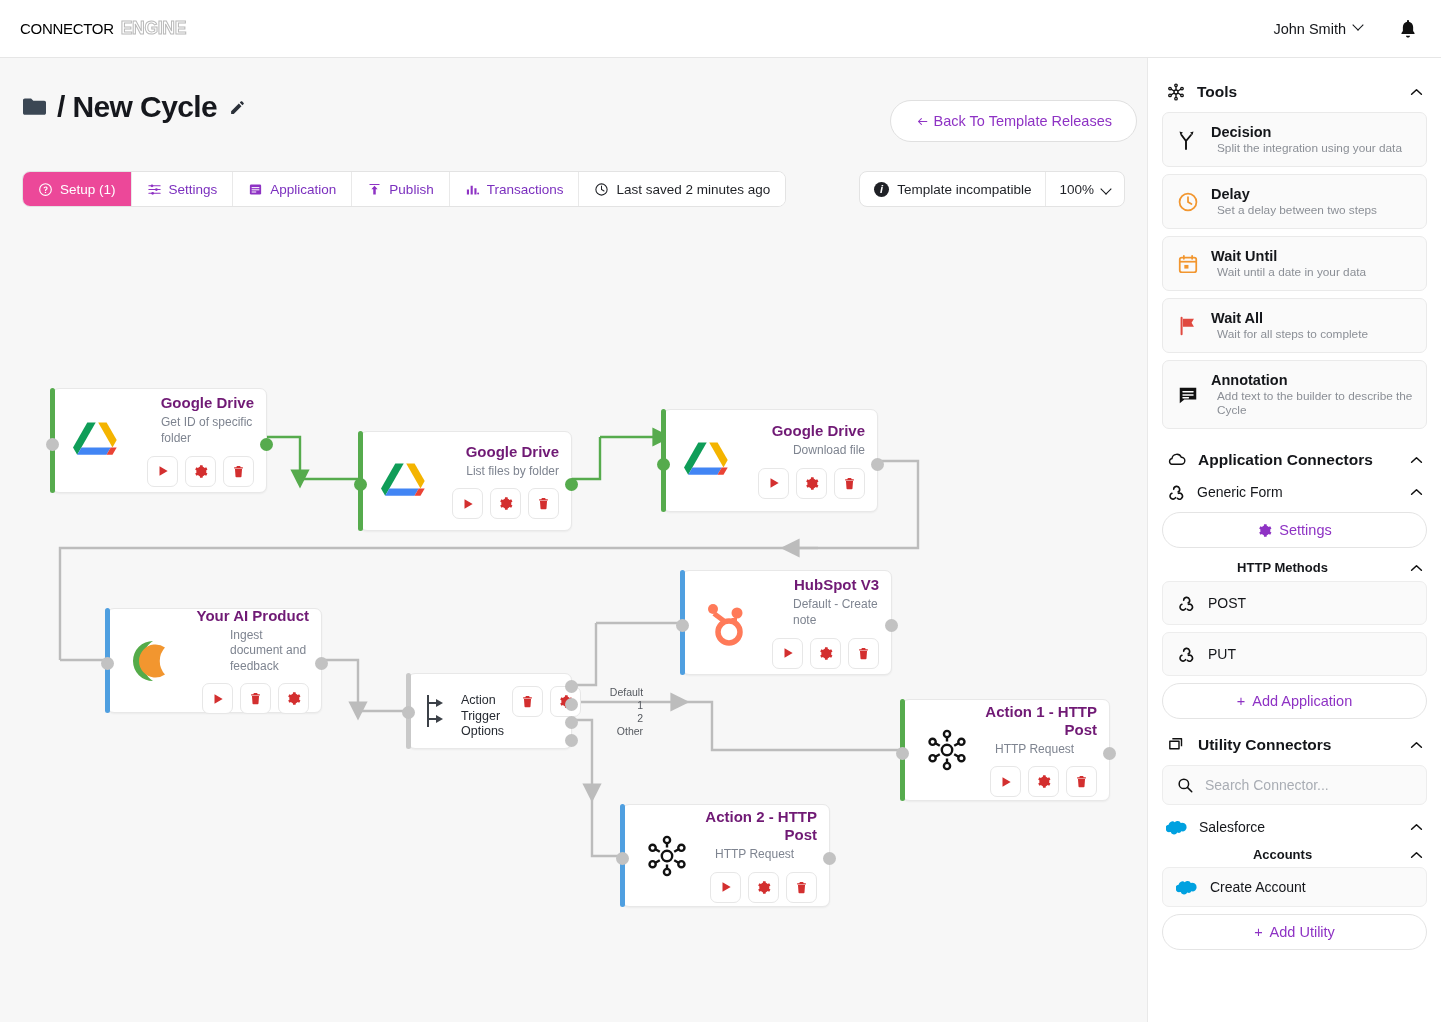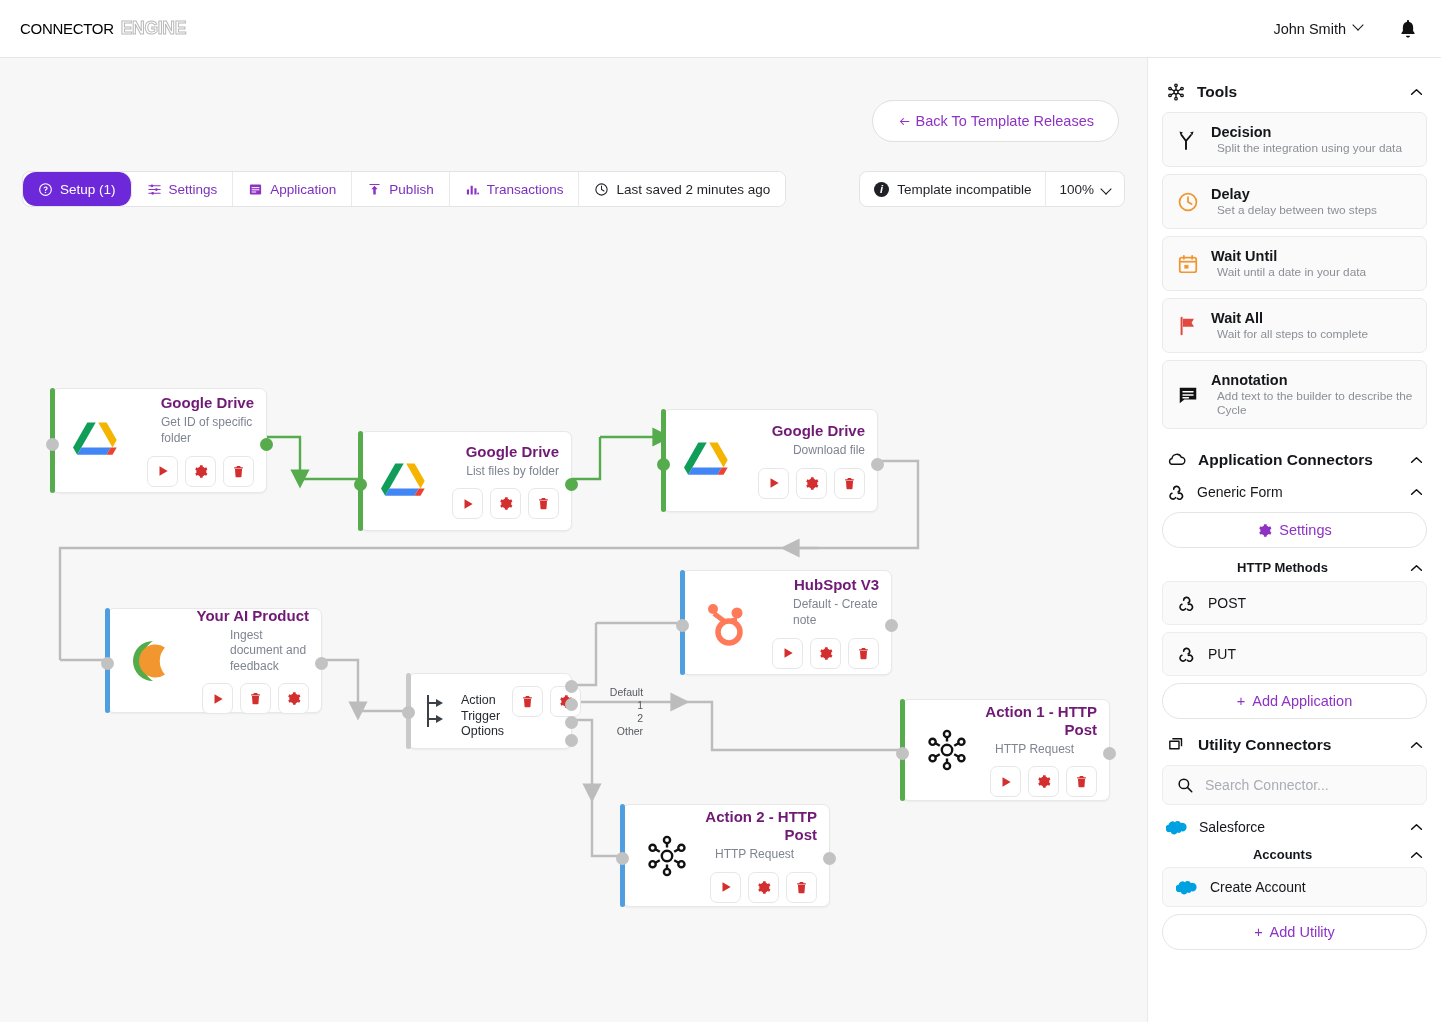--- a/index.html
+++ b/index.html
@@ -56,26 +56,26 @@
     display: flex; border-radius: 8px; overflow: hidden;
     border: 1px solid #e3e3e3; background: #fff; height: 36px;
   }
   .tab {
     display: flex; align-items: center; gap: 7px;
     padding: 0 15px; font-size: 13.5px; color: #7b2fbe;
     border-right: 1px solid #e9e9e9; cursor: pointer; height: 100%;
     background: #fff; white-space: nowrap;
   }
   .tab:last-child { border-right: none; color: #1f2126; }
-  .tab.active { background: #6d28d9; color: #fff; font-weight: normal; border-radius: 13px; }
+  .tab.active { background: #ec4899; color: #fff; font-weight: normal; }
   .tab-ico { width: 15px; height: 15px; flex: none; }
 
   
   .back-btn {
-    position: absolute; top: 42px; right: 28px;
+    position: absolute; top: 42px; right: 10px;
     height: 42px; padding: 0 24px; border-radius: 22px;
     border: 1px solid #e0e0e0; background: #fff; color: #8e32c4;
     font-size: 14.5px; display: flex; align-items: center; gap: 4px;
     cursor: pointer;
   }
   .zoom-group {
     position: absolute; top: 113px; right: 22px; height: 36px;
     display: flex; border: 1px solid #e3e3e3; border-radius: 8px;
     overflow: hidden; background: #fff;
   }
@@ -215,20 +215,31 @@
       </div>
       <svg class="bell" viewBox="0 0 24 24">
         <path fill="#111" d="M12 2.2c-.6 0-1.1.5-1.1 1.1v.8C8.3 4.6 6.4 7 6.4 9.8v4.3l-1.5 2.2c-.3.5 0 1.1.6 1.1h13c.6 0 .9-.6.6-1.1l-1.5-2.2V9.8c0-2.8-1.9-5.2-4.5-5.7v-.8c0-.6-.5-1.1-1.1-1.1z"></path>
         <path fill="#111" d="M12 21.4c1.2 0 2.2-.9 2.2-2h-4.4c0 1.1 1 2 2.2 2z"></path>
       </svg>
     </div>
   </div>
 
   <div class="main">
 
+    <div class="page-head">
+      <div class="title-row">
+        <svg class="folder-ico" viewBox="0 0 26 20">
+          <path fill="#3b4754" d="M1 3.2c0-1 .8-1.8 1.8-1.8h6.3l2.2 2.4h10.9c1 0 1.8.8 1.8 1.8v10.4c0 1-.8 1.8-1.8 1.8H2.8c-1 0-1.8-.8-1.8-1.8z"></path>
+        </svg>
+        <span class="page-title">/ New Cycle</span>
+        <svg class="edit-ico" viewBox="0 0 24 24">
+          <path fill="#2b3039" d="M3 17.3V21h3.7L17.6 10.1l-3.7-3.7zM20.7 7c.4-.4.4-1 0-1.4l-2.3-2.3c-.4-.4-1-.4-1.4 0l-1.8 1.8 3.7 3.7z"></path>
+        </svg>
+      </div>
+    </div>
 
     <div class="tabs">
       <div class="tab active">
         <svg class="tab-ico" viewBox="0 0 24 24">
           <circle cx="12" cy="12" r="9.3" fill="none" stroke="#fff" stroke-width="1.8"></circle>
           <path fill="#fff" d="M11.1 14.4h1.8v-.4c0-.7.3-1.1 1-1.6.9-.6 1.5-1.3 1.5-2.5 0-1.7-1.3-2.8-3.2-2.8-1.9 0-3.2 1.1-3.3 2.9h1.8c.1-.8.6-1.3 1.4-1.3.8 0 1.3.5 1.3 1.2 0 .6-.3 1-.9 1.4-.9.6-1.4 1.2-1.4 2.3zM12 17.7c.7 0 1.2-.5 1.2-1.1s-.5-1.1-1.2-1.1-1.2.5-1.2 1.1.5 1.1 1.2 1.1z"></path>
         </svg>
         <span>Setup (1)</span>
       </div>
       <div class="tab">

